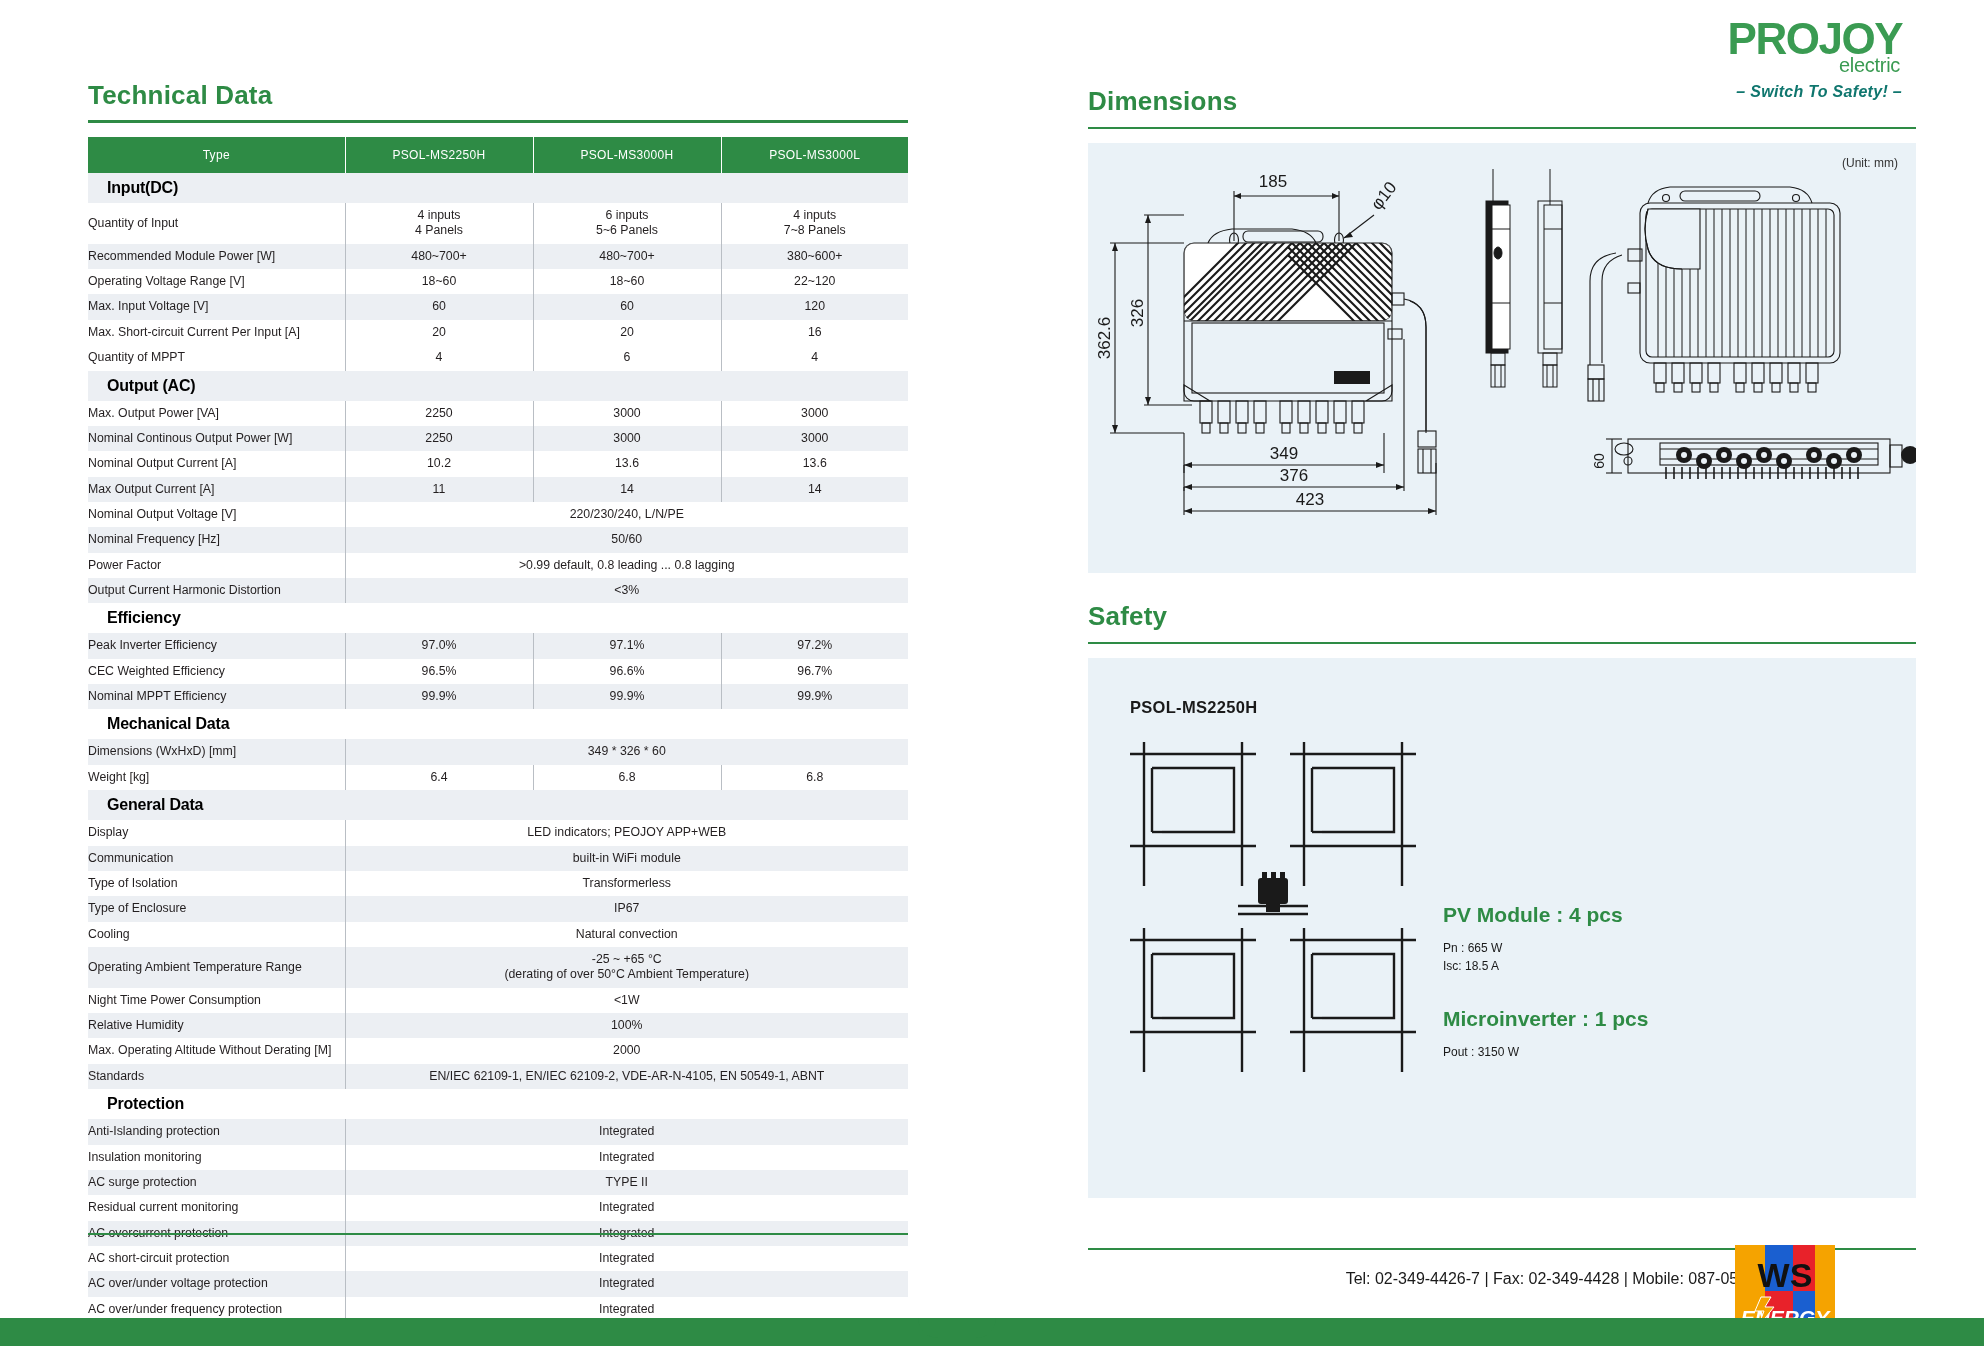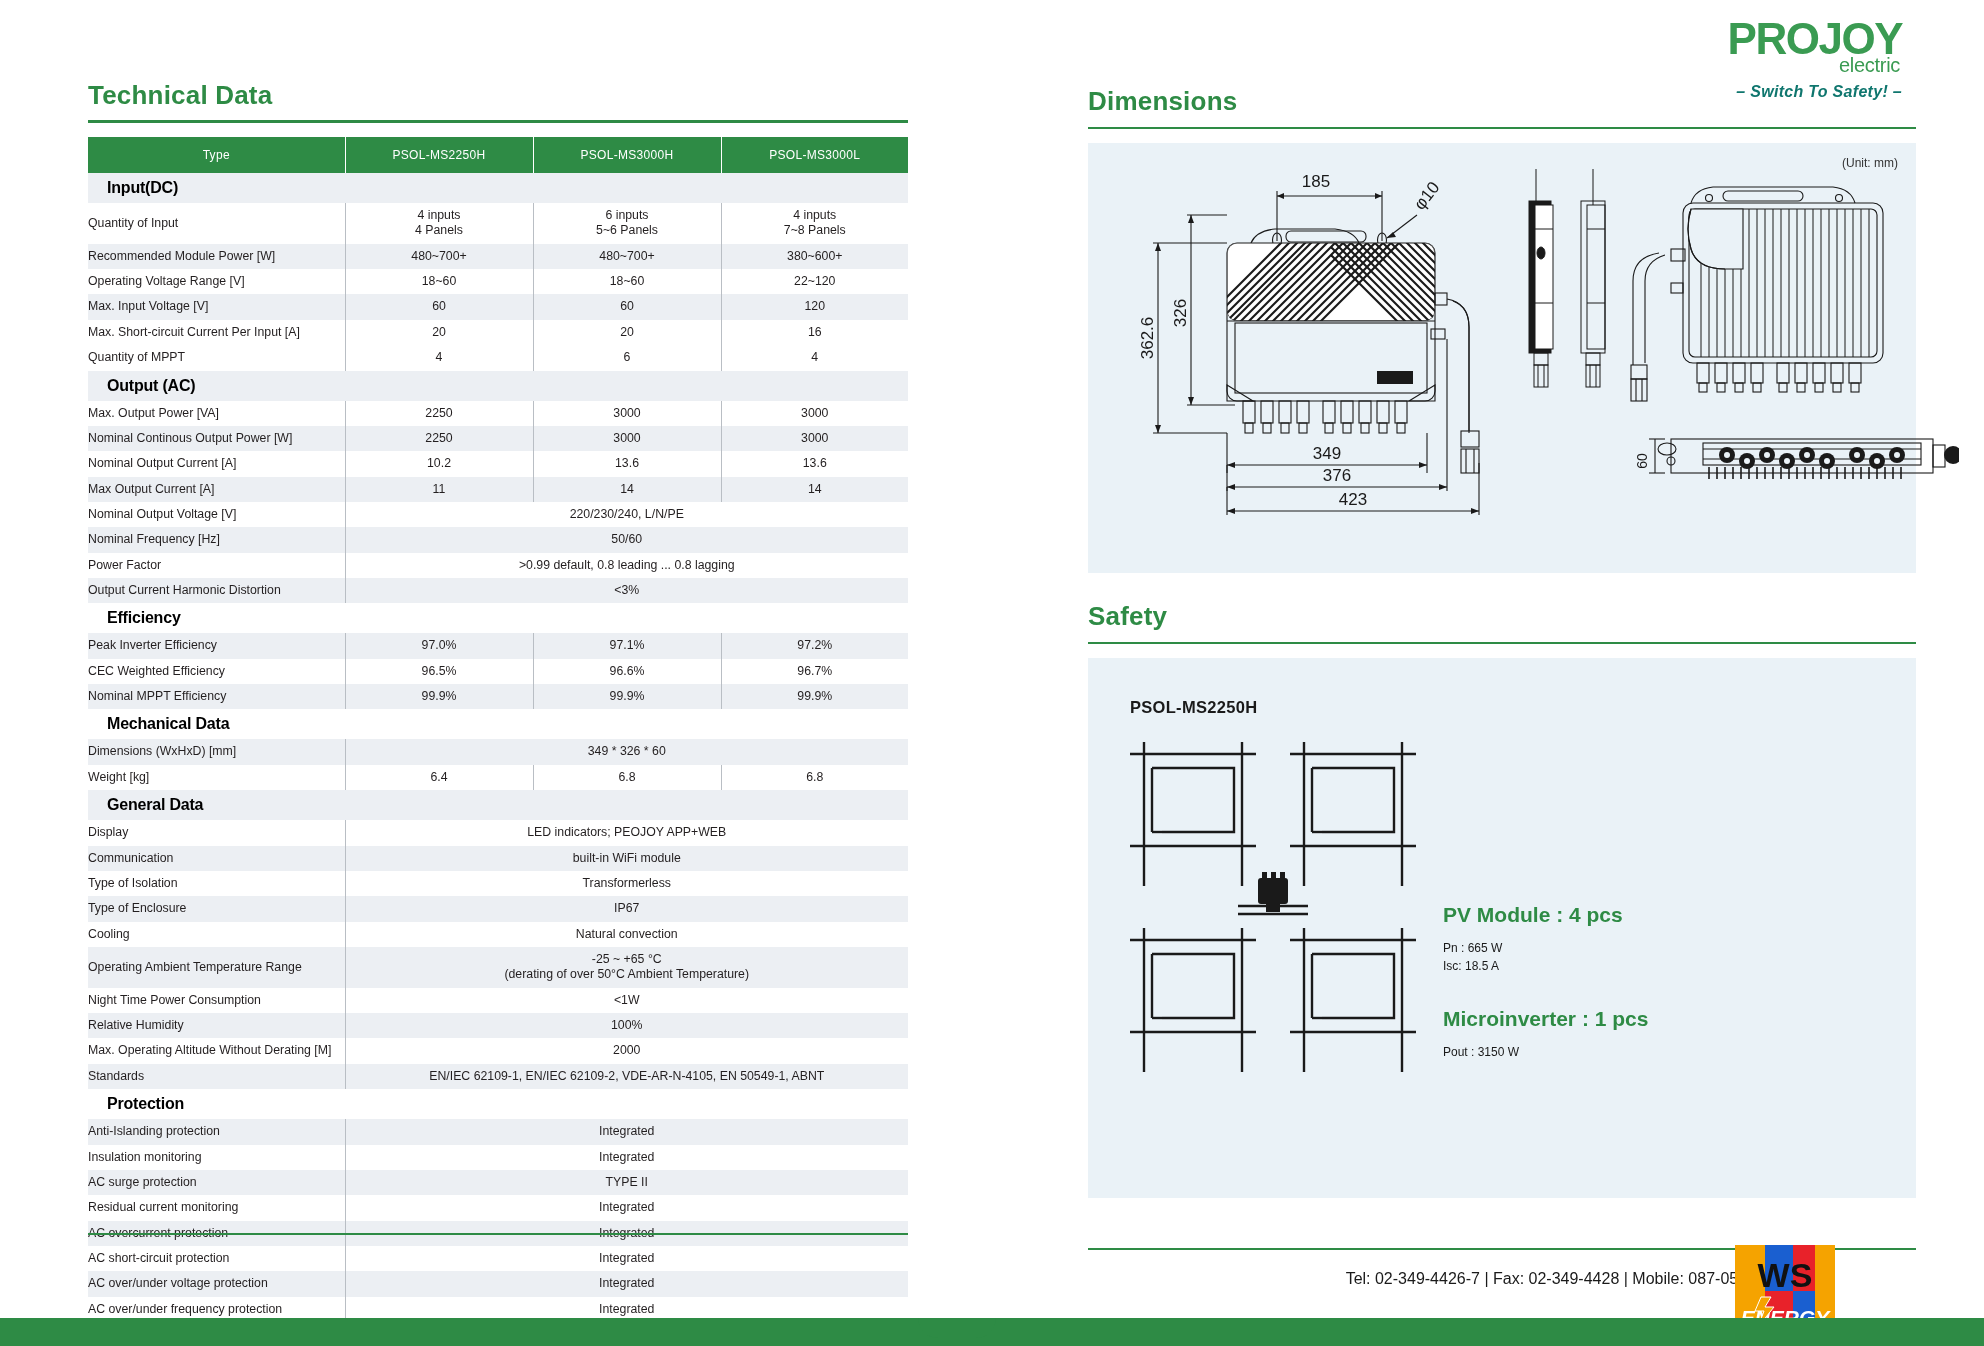--- a/index.html
+++ b/index.html
@@ -48,21 +48,21 @@
 
   
   td.sep-l { border-left:1px solid #b9bec4; }
   .tall { line-height:1.35; }
 
   
   .right-col { position:absolute; left:1088px; top:86px; width:828px; }
   .title-rule-r { height:2px; background:#2e8b45; margin-top:10px; width:828px; }
 
   .panel { background:#eaf2f7; margin-top:14px; position:relative; }
-  #dimensions-panel { height:430px;padding-left:43px; }
+  #dimensions-panel { height:430px; }
   #diagram-panel { height:540px; }
 
   .unit-note { position:absolute; right:18px; top:13px; font-size:12px; color:#333; }
 
   .diagram-model {
     position:absolute; left:42px; top:40px;
     font-size:16.5px; font-weight:bold; color:#1a1a1a; letter-spacing:.3px;
   }
   .diagram-legend { position:absolute; left:355px; top:245px; }
   .legend-h { color:#2e8b45; font-size:21px; font-weight:bold; margin-bottom:12px; }

